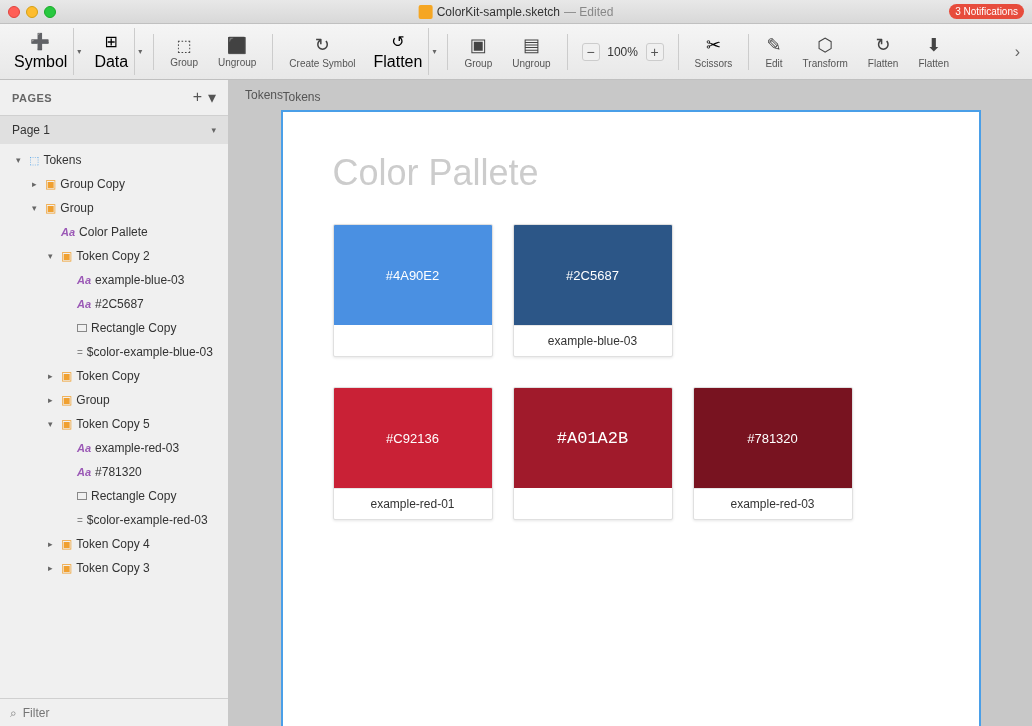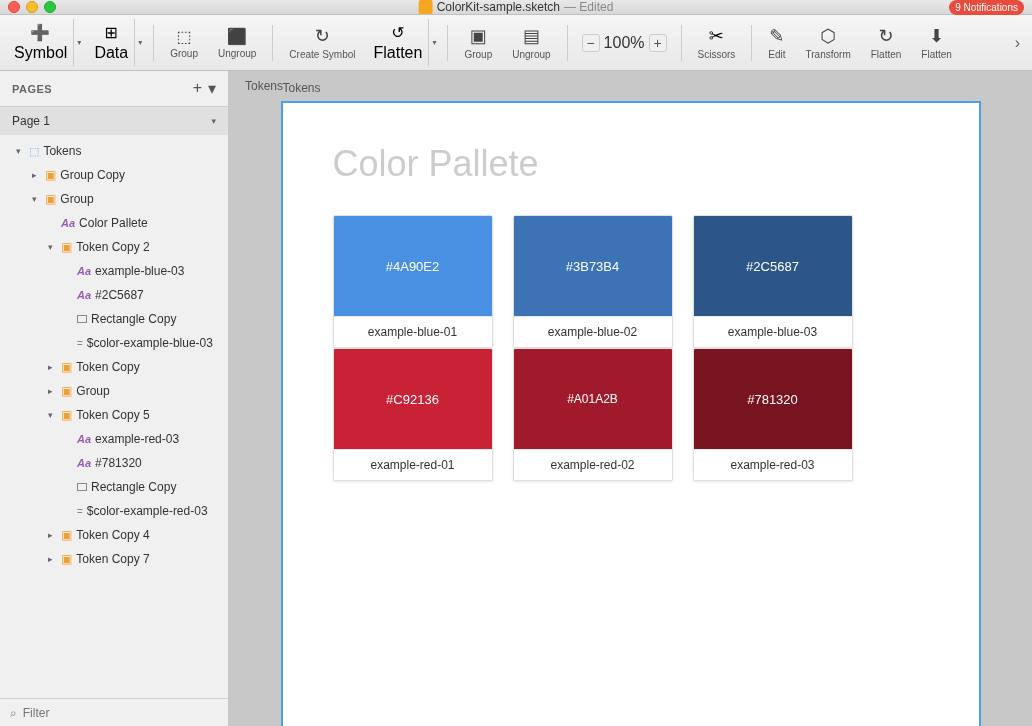--- a/index.html
+++ b/index.html
@@ -1,20 +1,20 @@
 <!DOCTYPE html>
 <html><head>
   <meta charset="utf-8">
   <style>
     * { box-sizing: border-box; margin: 0; padding: 0; }
     body { font-family: -apple-system, BlinkMacSystemFont, "Helvetica Neue", Arial, sans-serif; background: #ececec; width: 1032px; height: 726px; overflow: hidden; display: flex; flex-direction: column; }
 
     
     .titlebar {
-      height: 15px;
+      height: 24px;
       background: linear-gradient(to bottom, #e8e8e8, #d8d8d8);
       display: flex;
       align-items: center;
       justify-content: space-between;
       padding: 0 8px;
       border-bottom: 1px solid #c0c0c0;
       position: relative;
     }
     .titlebar-controls { display: flex; gap: 6px; align-items: center; }
     .traffic-light { width: 12px; height: 12px; border-radius: 50%; cursor: pointer; }
@@ -67,21 +67,21 @@
       align-items: center;
       padding: 0 3px;
       cursor: pointer;
       border-left: 1px solid #ccc;
       border-radius: 0 4px 4px 0;
       font-size: 8px;
       color: #666;
     }
     .zoom-control { display: flex; align-items: center; gap: 4px; padding: 4px 6px; }
     .zoom-btn { width: 18px; height: 18px; border: 1px solid #ccc; border-radius: 3px; background: #f0f0f0; cursor: pointer; display: flex; align-items: center; justify-content: center; font-size: 14px; color: #555; }
-    .zoom-value { font-size: 16px; color: #333; min-width: 38px; text-align: center; }
+    .zoom-value { font-size: 12px; color: #333; min-width: 38px; text-align: center; }
     .scissors-icon { font-size: 18px; }
     .more-btn { margin-left: auto; font-size: 16px; color: #666; cursor: pointer; padding: 4px; }
 
     
     .main-area { display: flex; flex: 1; overflow: hidden; }
 
     
     .sidebar {
       width: 229px;
       background: #f0f0f0;
@@ -170,20 +170,21 @@
     }
     .color-pallete-title {
       font-size: 36px;
       color: #ccc;
       font-weight: 300;
       margin-bottom: 30px;
     }
     .color-grid {
       display: flex;
       gap: 20px;
+      margin-bottom: 30px;
     }
     .color-card {
       width: 160px;
       border: 1px solid #e0e0e0;
       border-radius: 2px;
       overflow: hidden;
       background: white;
       box-shadow: 0 1px 3px rgba(0,0,0,0.1);
     }
     .color-swatch {
@@ -215,21 +216,21 @@
   <div class="titlebar-controls">
     <div class="traffic-light traffic-close"></div>
     <div class="traffic-light traffic-minimize"></div>
     <div class="traffic-light traffic-maximize"></div>
   </div>
   <div class="titlebar-title">
     <span class="titlebar-icon"></span>
     <span>ColorKit-sample.sketch</span>
     <span style="color:#888;">— Edited</span>
   </div>
-  <div class="notifications-badge">9 Notifications</div>
+  <div class="notifications-badge">3 Notifications</div>
 </div>
 
 <div class="toolbar">
 
   <div class="toolbar-split">
     <div class="main-btn">
       <span class="icon">➕</span>
       <span class="label">Symbol</span>
     </div>
     <div class="arrow-btn">▾</div>
@@ -438,21 +439,21 @@
         <div class="tree-item">
           <span class="indent" style="width:40px;min-width:40px;display:inline-block;"></span>
           <span class="arrow">▸</span>
           <span style="color:#f0a030;font-size:12px;margin-right:4px;">▣</span>
           <span class="item-label">Token Copy 4</span>
         </div>
         <div class="tree-item">
           <span class="indent" style="width:40px;min-width:40px;display:inline-block;"></span>
           <span class="arrow">▸</span>
           <span style="color:#f0a030;font-size:12px;margin-right:4px;">▣</span>
-          <span class="item-label">Token Copy 7</span>
+          <span class="item-label">Token Copy 3</span>
         </div>
       </div>
 
     <div class="sidebar-filter">
       <span class="filter-icon">⌕</span>
       <input class="filter-input" type="text" placeholder="Filter" style="">
     </div>
   </div>
 
   <div class="canvas-area">
@@ -460,48 +461,40 @@
     <div class="canvas-content">
       <div class="artboard">
         <div class="artboard-label">Tokens</div>
         <div class="color-pallete-title">Color Pallete</div>
 
         <div class="color-grid" id="blue-grid">
             <div class="color-card">
         <div class="color-swatch" style="background:#4A90E2;">
           <span style="font-size:13px;">#4A90E2</span>
         </div>
-        <div class="color-name">example-blue-01</div>
-      </div>
-            <div class="color-card">
-        <div class="color-swatch" style="background:#3B73B4;">
-          <span style="font-size:13px;">#3B73B4</span>
-        </div>
-        <div class="color-name">example-blue-02</div>
       </div>
             <div class="color-card">
         <div class="color-swatch" style="background:#2C5687;">
           <span style="font-size:13px;">#2C5687</span>
         </div>
         <div class="color-name">example-blue-03</div>
       </div>
           </div>
 
         <div class="color-grid" id="red-grid">
             <div class="color-card">
         <div class="color-swatch" style="background:#C92136;justify-content:center;">
           <span style="font-size:13px;">#C92136</span>
         </div>
         <div class="color-name">example-red-01</div>
       </div>
             <div class="color-card">
         <div class="color-swatch" style="background:#A01A2B;">
-          <span style="font-size:12px;">#A01A2B</span>
-        </div>
-        <div class="color-name">example-red-02</div>
+          <span style="font-size:17px;font-family:Liberation Mono, monospace;">#A01A2B</span>
+        </div>
       </div>
             <div class="color-card">
         <div class="color-swatch" style="background:#781320;">
           <span style="font-size:13px;">#781320</span>
         </div>
         <div class="color-name">example-red-03</div>
       </div>
           </div>
 
       </div>

